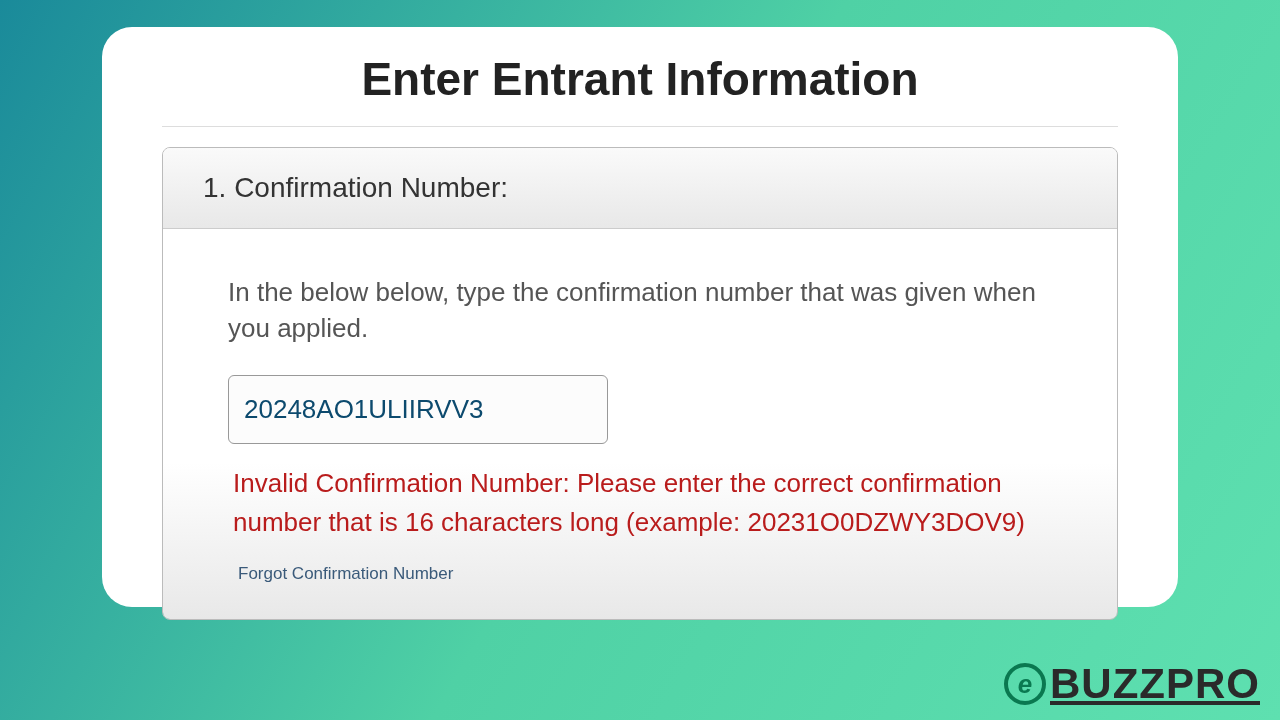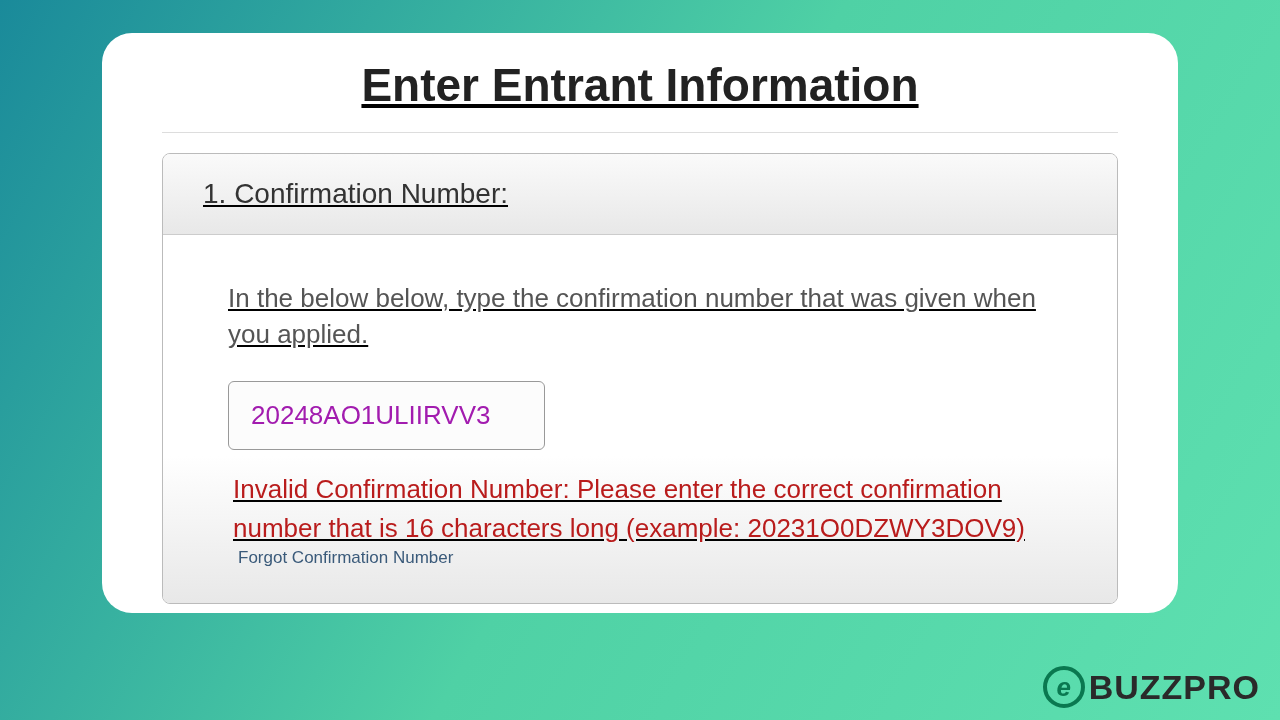--- a/index.html
+++ b/index.html
@@ -12,28 +12,27 @@
       width: 1280px;
       height: 720px;
       background: linear-gradient(120deg, #1a8a9a 0%, #4fd1a5 50%, #5ee0b0 100%);
       font-family: Arial, Helvetica, sans-serif;
       position: relative;
       overflow: hidden;
     }
     
     .card {
       position: absolute;
-      top: 33px;
+      top: 27px;
       left: 102px;
       width: 1076px;
       height: 580px;
       background: #ffffff;
       border-radius: 30px;
       padding: 25px 60px;
-      text-decoration: underline;
     }
     
     .page-title {
       font-size: 46px;
       font-weight: bold;
       color: #222;
       text-align: center;
       margin-bottom: 20px;
     }
     
@@ -66,36 +65,36 @@
     }
     
     .instruction {
       font-size: 26px;
       color: #555;
       line-height: 1.4;
       margin-bottom: 28px;
     }
     
     .input-field {
-      width: 317px;
-      padding: 18px 22px;
+      width: 380px;
+      padding: 18px 15px;
       font-size: 26px;
-      color: #a21caf;
+      color: #0c4a6e;
       border: 1px solid #999;
       border-radius: 6px;
       background: #fcfcfc;
       margin-bottom: 20px;
       font-family: Arial, Helvetica, sans-serif;
     }
     
     .error-message {
       font-size: 26px;
       color: #b91c1c;
       line-height: 1.5;
-      margin-bottom: 0;
+      margin-bottom: 22px;
       padding-left: 5px;
     }
     
     .forgot-link {
       font-size: 17px;
       color: #3a5a7a;
       cursor: pointer;
       padding-left: 10px;
       display: inline-block;
     }
@@ -117,25 +116,26 @@
       display: flex;
       align-items: center;
       justify-content: center;
       color: #0a7850;
       font-weight: bold;
       font-size: 26px;
       font-style: italic;
     }
     
     .watermark-text {
-      font-size: 34px;
+      font-size: 42px;
       font-weight: 900;
       color: #2a2a2a;
       letter-spacing: 1px;
       font-family: Impact, 'Arial Black', sans-serif;
+      text-decoration: underline;
     }
   </style>
 </head>
 <body>
 
 <div class="card">
   <h1 class="page-title">Enter Entrant Information</h1>
   <hr class="divider">
 
   <div class="section">

